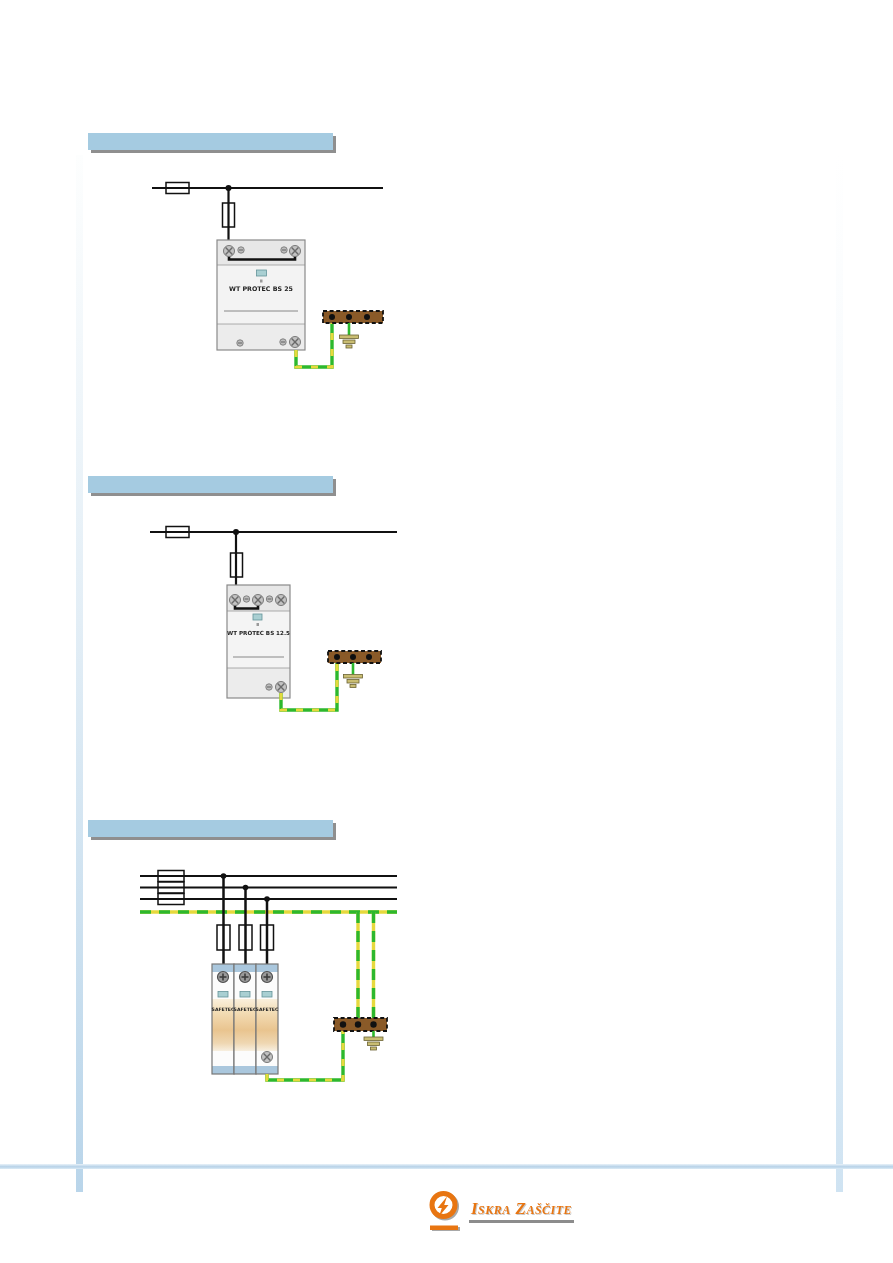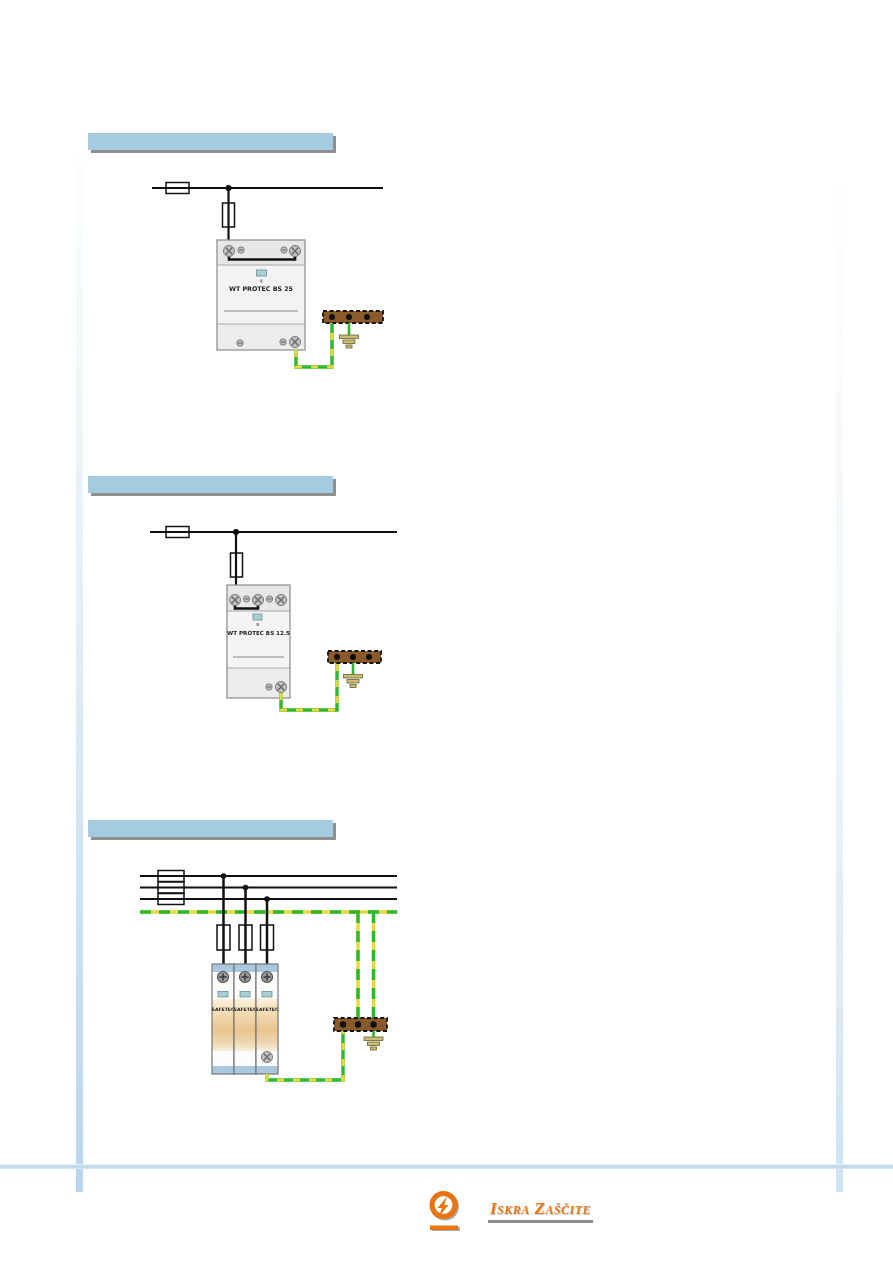--- a/index.html
+++ b/index.html
@@ -37,21 +37,21 @@
   .dot{fill:#111;}
   .wireG{fill:none;stroke:#2db82d;stroke-width:3.4;}
   .wireY{fill:none;stroke:#e6d93d;stroke-width:3.2;stroke-dasharray:7 9;}
   .peY{fill:none;stroke:#e6d93d;stroke-width:3.4;}
   .peG{fill:none;stroke:#2db82d;stroke-width:3.4;stroke-dasharray:11 8;}
   .busbar{fill:#8a5a28;stroke:#111;stroke-width:1.8;stroke-dasharray:4 2.6;}
   .stub{stroke:#2db82d;stroke-width:2.6;fill:none;}
   .devlbl{font-family:"DejaVu Sans",sans-serif;font-weight:bold;fill:#222;text-anchor:middle;}
   .indwin{fill:#a9cfd2;stroke:#64949a;stroke-width:0.8;}
   
-  #logo{position:absolute;left:426px;top:1189px;display:flex;align-items:center;gap:26px;}
+  #logo{position:absolute;left:426px;top:1189px;display:flex;align-items:center;gap:7px;}
   #logo-text{
     font-family:"Liberation Serif",serif;font-style:italic;font-weight:bold;
     font-variant:small-caps;font-size:17px;letter-spacing:0.5px;color:#e87511;
     border-bottom:3px solid #8c8c8c;padding:0 2px 1px 2px;
     text-shadow:1px 1px 0 #c9c9c9;
   }
 </style>
 </head>
 <body>
 

